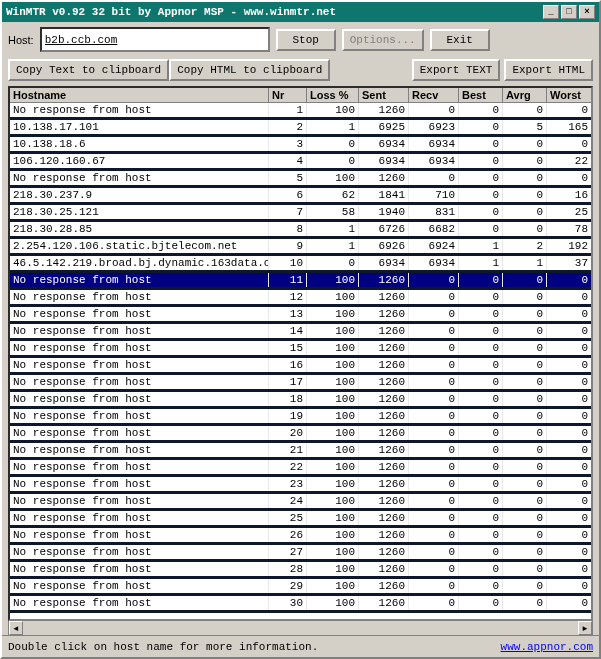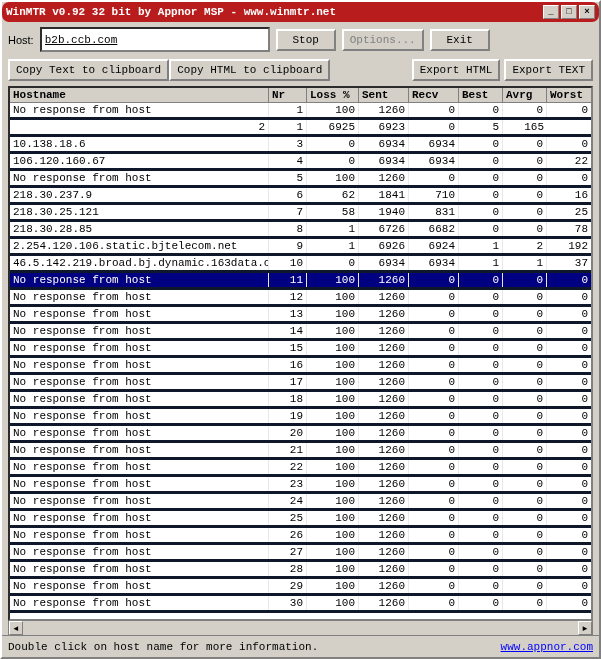--- a/index.html
+++ b/index.html
@@ -15,32 +15,31 @@
       width: 601px;
       height: 659px;
       border: 2px solid #808080;
       border-top: 2px solid #ffffff;
       border-left: 2px solid #ffffff;
       display: flex;
       flex-direction: column;
       background: #d4d0c8;
     }
     .titlebar {
-      background: #b91c1c;
+      background: #0f766e;
       color: white;
       font-size: 11px;
       font-family: 'Courier New', monospace;
       font-weight: bold;
       padding: 8px 4px;
       display: flex;
       align-items: center;
       justify-content: space-between;
       height: 20px;
       flex-shrink: 0;
-      border-radius: 7px;
     }
     .titlebar-title {
       flex: 1;
     }
     .titlebar-buttons {
       display: flex;
       gap: 2px;
     }
     .title-btn {
       width: 16px;
@@ -115,21 +114,21 @@
     }
     .table-header {
       display: grid;
       grid-template-columns: 1fr 38px 52px 50px 50px 44px 44px 44px;
       background: #d4d0c8;
       border-bottom: 1px solid #808080;
       flex-shrink: 0;
     }
     .th {
       padding: 1px 3px;
-      font-family: Liberation Mono, monospace;
+      font-family: Liberation Sans, sans-serif;
       font-size: 11px;
       font-weight: bold;
       border-right: 1px solid #808080;
       white-space: nowrap;
       overflow: hidden;
     }
     .th:last-child { border-right: none; }
     .table-body {
       overflow-y: auto;
       overflow-x: hidden;
@@ -224,22 +223,22 @@
     <input class="host-input" type="text" value="b2b.ccb.com" style="">
     <button class="win-btn">Stop</button>
     <button class="win-btn" disabled="">Options...</button>
     <button class="win-btn">Exit</button>
   </div>
 
   <div class="toolbar2">
     <button class="win-btn">Copy Text to clipboard</button>
     <button class="win-btn">Copy HTML to clipboard</button>
     <div class="toolbar2-right">
+      <button class="win-btn">Export TEXT</button>
       <button class="win-btn">Export HTML</button>
-      <button class="win-btn">Export TEXT</button>
     </div>
   </div>
 
   <div class="table-container">
     <div class="table-header">
       <div class="th">Hostname</div>
       <div class="th right">Nr</div>
       <div class="th right">Loss %</div>
       <div class="th right">Sent</div>
       <div class="th right">Recv</div>
@@ -252,20 +251,21 @@
           <div class="td ">No response from host</div>
           <div class="td right">1</div>
           <div class="td right">100</div>
           <div class="td right">1260</div>
           <div class="td right">0</div>
           <div class="td right">0</div>
           <div class="td right">0</div>
           <div class="td right">0</div>
         </div>
         <div class="table-row">
+          <div class="td ">10.138.17.101</div>
           <div class="td right">2</div>
           <div class="td right">1</div>
           <div class="td right">6925</div>
           <div class="td right">6923</div>
           <div class="td right">0</div>
           <div class="td right">5</div>
           <div class="td right">165</div>
         </div>
         <div class="table-row">
           <div class="td ">10.138.18.6</div>

